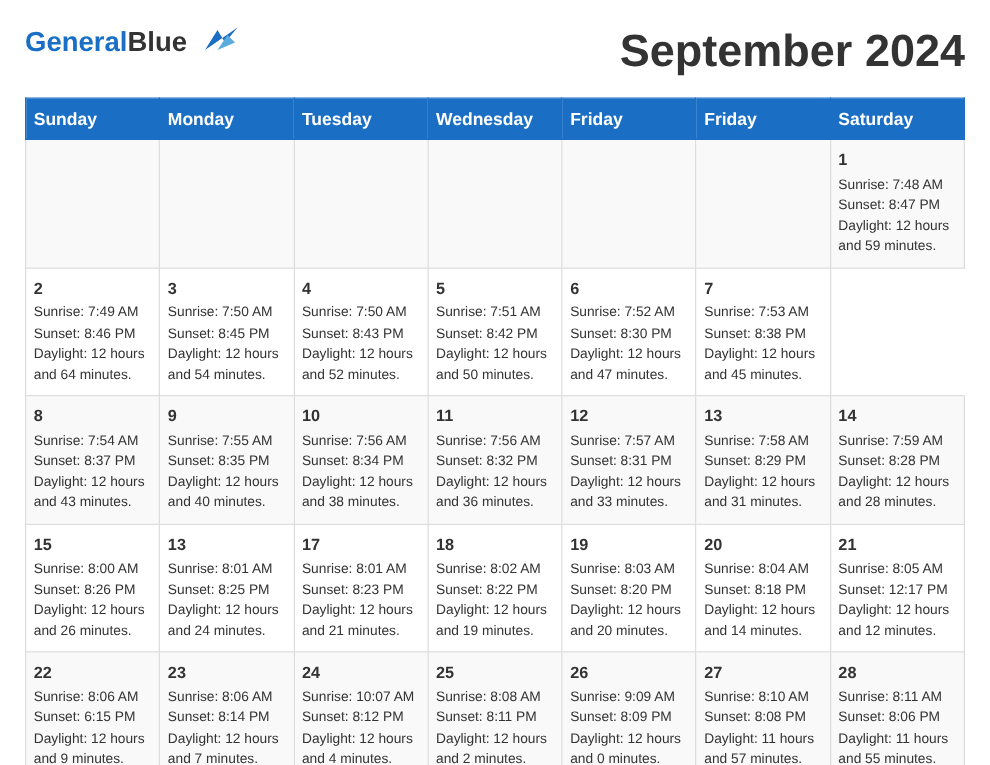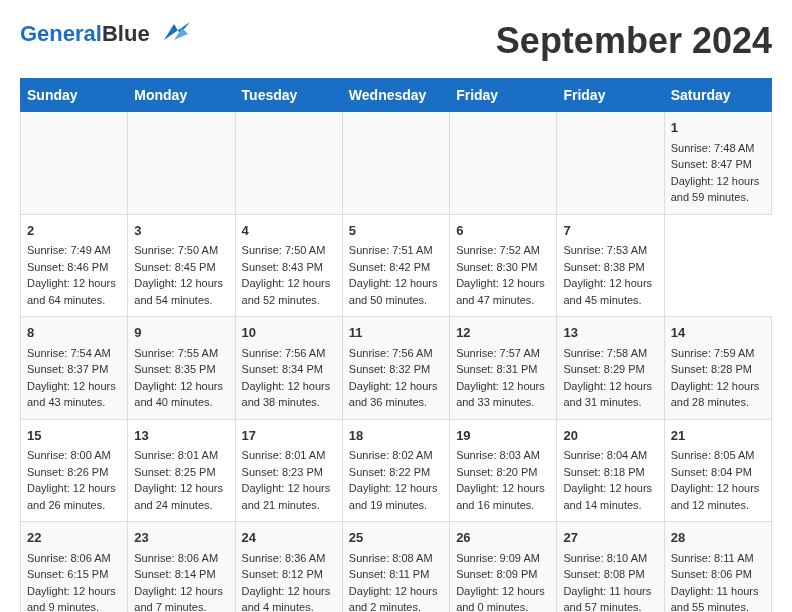--- a/index.html
+++ b/index.html
@@ -137,27 +137,27 @@
         <td><span class="day-num">11</span><span>Sunrise: 7:56 AM</span><br><span>Sunset: 8:32 PM</span><br><span>Daylight: 12 hours and 36 minutes.</span></td>
         <td><span class="day-num">12</span><span>Sunrise: 7:57 AM</span><br><span>Sunset: 8:31 PM</span><br><span>Daylight: 12 hours and 33 minutes.</span></td>
         <td><span class="day-num">13</span><span>Sunrise: 7:58 AM</span><br><span>Sunset: 8:29 PM</span><br><span>Daylight: 12 hours and 31 minutes.</span></td>
         <td><span class="day-num">14</span><span>Sunrise: 7:59 AM</span><br><span>Sunset: 8:28 PM</span><br><span>Daylight: 12 hours and 28 minutes.</span></td>
       </tr>
       <tr>
         <td><span class="day-num">15</span><span>Sunrise: 8:00 AM</span><br><span>Sunset: 8:26 PM</span><br><span>Daylight: 12 hours and 26 minutes.</span></td>
         <td><span class="day-num">13</span><span>Sunrise: 8:01 AM</span><br><span>Sunset: 8:25 PM</span><br><span>Daylight: 12 hours and 24 minutes.</span></td>
         <td><span class="day-num">17</span><span>Sunrise: 8:01 AM</span><br><span>Sunset: 8:23 PM</span><br><span>Daylight: 12 hours and 21 minutes.</span></td>
         <td><span class="day-num">18</span><span>Sunrise: 8:02 AM</span><br><span>Sunset: 8:22 PM</span><br><span>Daylight: 12 hours and 19 minutes.</span></td>
-        <td><span class="day-num">19</span><span>Sunrise: 8:03 AM</span><br><span>Sunset: 8:20 PM</span><br><span>Daylight: 12 hours and 16 minutes.</span></td>
+        <td><span class="day-num">19</span><span>Sunrise: 8:03 AM</span><br><span>Sunset: 8:20 PM</span><br><span>Daylight: 12 hours and 20 minutes.</span></td>
         <td><span class="day-num">20</span><span>Sunrise: 8:04 AM</span><br><span>Sunset: 8:18 PM</span><br><span>Daylight: 12 hours and 14 minutes.</span></td>
-        <td><span class="day-num">21</span><span>Sunrise: 8:05 AM</span><br><span>Sunset: 8:04 PM</span><br><span>Daylight: 12 hours and 12 minutes.</span></td>
+        <td><span class="day-num">21</span><span>Sunrise: 8:05 AM</span><br><span>Sunset: 12:17 PM</span><br><span>Daylight: 12 hours and 12 minutes.</span></td>
       </tr>
       <tr>
         <td><span class="day-num">22</span><span>Sunrise: 8:06 AM</span><br><span>Sunset: 6:15 PM</span><br><span>Daylight: 12 hours and 9 minutes.</span></td>
         <td><span class="day-num">23</span><span>Sunrise: 8:06 AM</span><br><span>Sunset: 8:14 PM</span><br><span>Daylight: 12 hours and 7 minutes.</span></td>
-        <td><span class="day-num">24</span><span>Sunrise: 8:36 AM</span><br><span>Sunset: 8:12 PM</span><br><span>Daylight: 12 hours and 4 minutes.</span></td>
+        <td><span class="day-num">24</span><span>Sunrise: 10:07 AM</span><br><span>Sunset: 8:12 PM</span><br><span>Daylight: 12 hours and 4 minutes.</span></td>
         <td><span class="day-num">25</span><span>Sunrise: 8:08 AM</span><br><span>Sunset: 8:11 PM</span><br><span>Daylight: 12 hours and 2 minutes.</span></td>
         <td><span class="day-num">26</span><span>Sunrise: 9:09 AM</span><br><span>Sunset: 8:09 PM</span><br><span>Daylight: 12 hours and 0 minutes.</span></td>
         <td><span class="day-num">27</span><span>Sunrise: 8:10 AM</span><br><span>Sunset: 8:08 PM</span><br><span>Daylight: 11 hours and 57 minutes.</span></td>
         <td><span class="day-num">28</span><span>Sunrise: 8:11 AM</span><br><span>Sunset: 8:06 PM</span><br><span>Daylight: 11 hours and 55 minutes.</span></td>
       </tr>
     </tbody>
 </table>
 
 </body></html>

